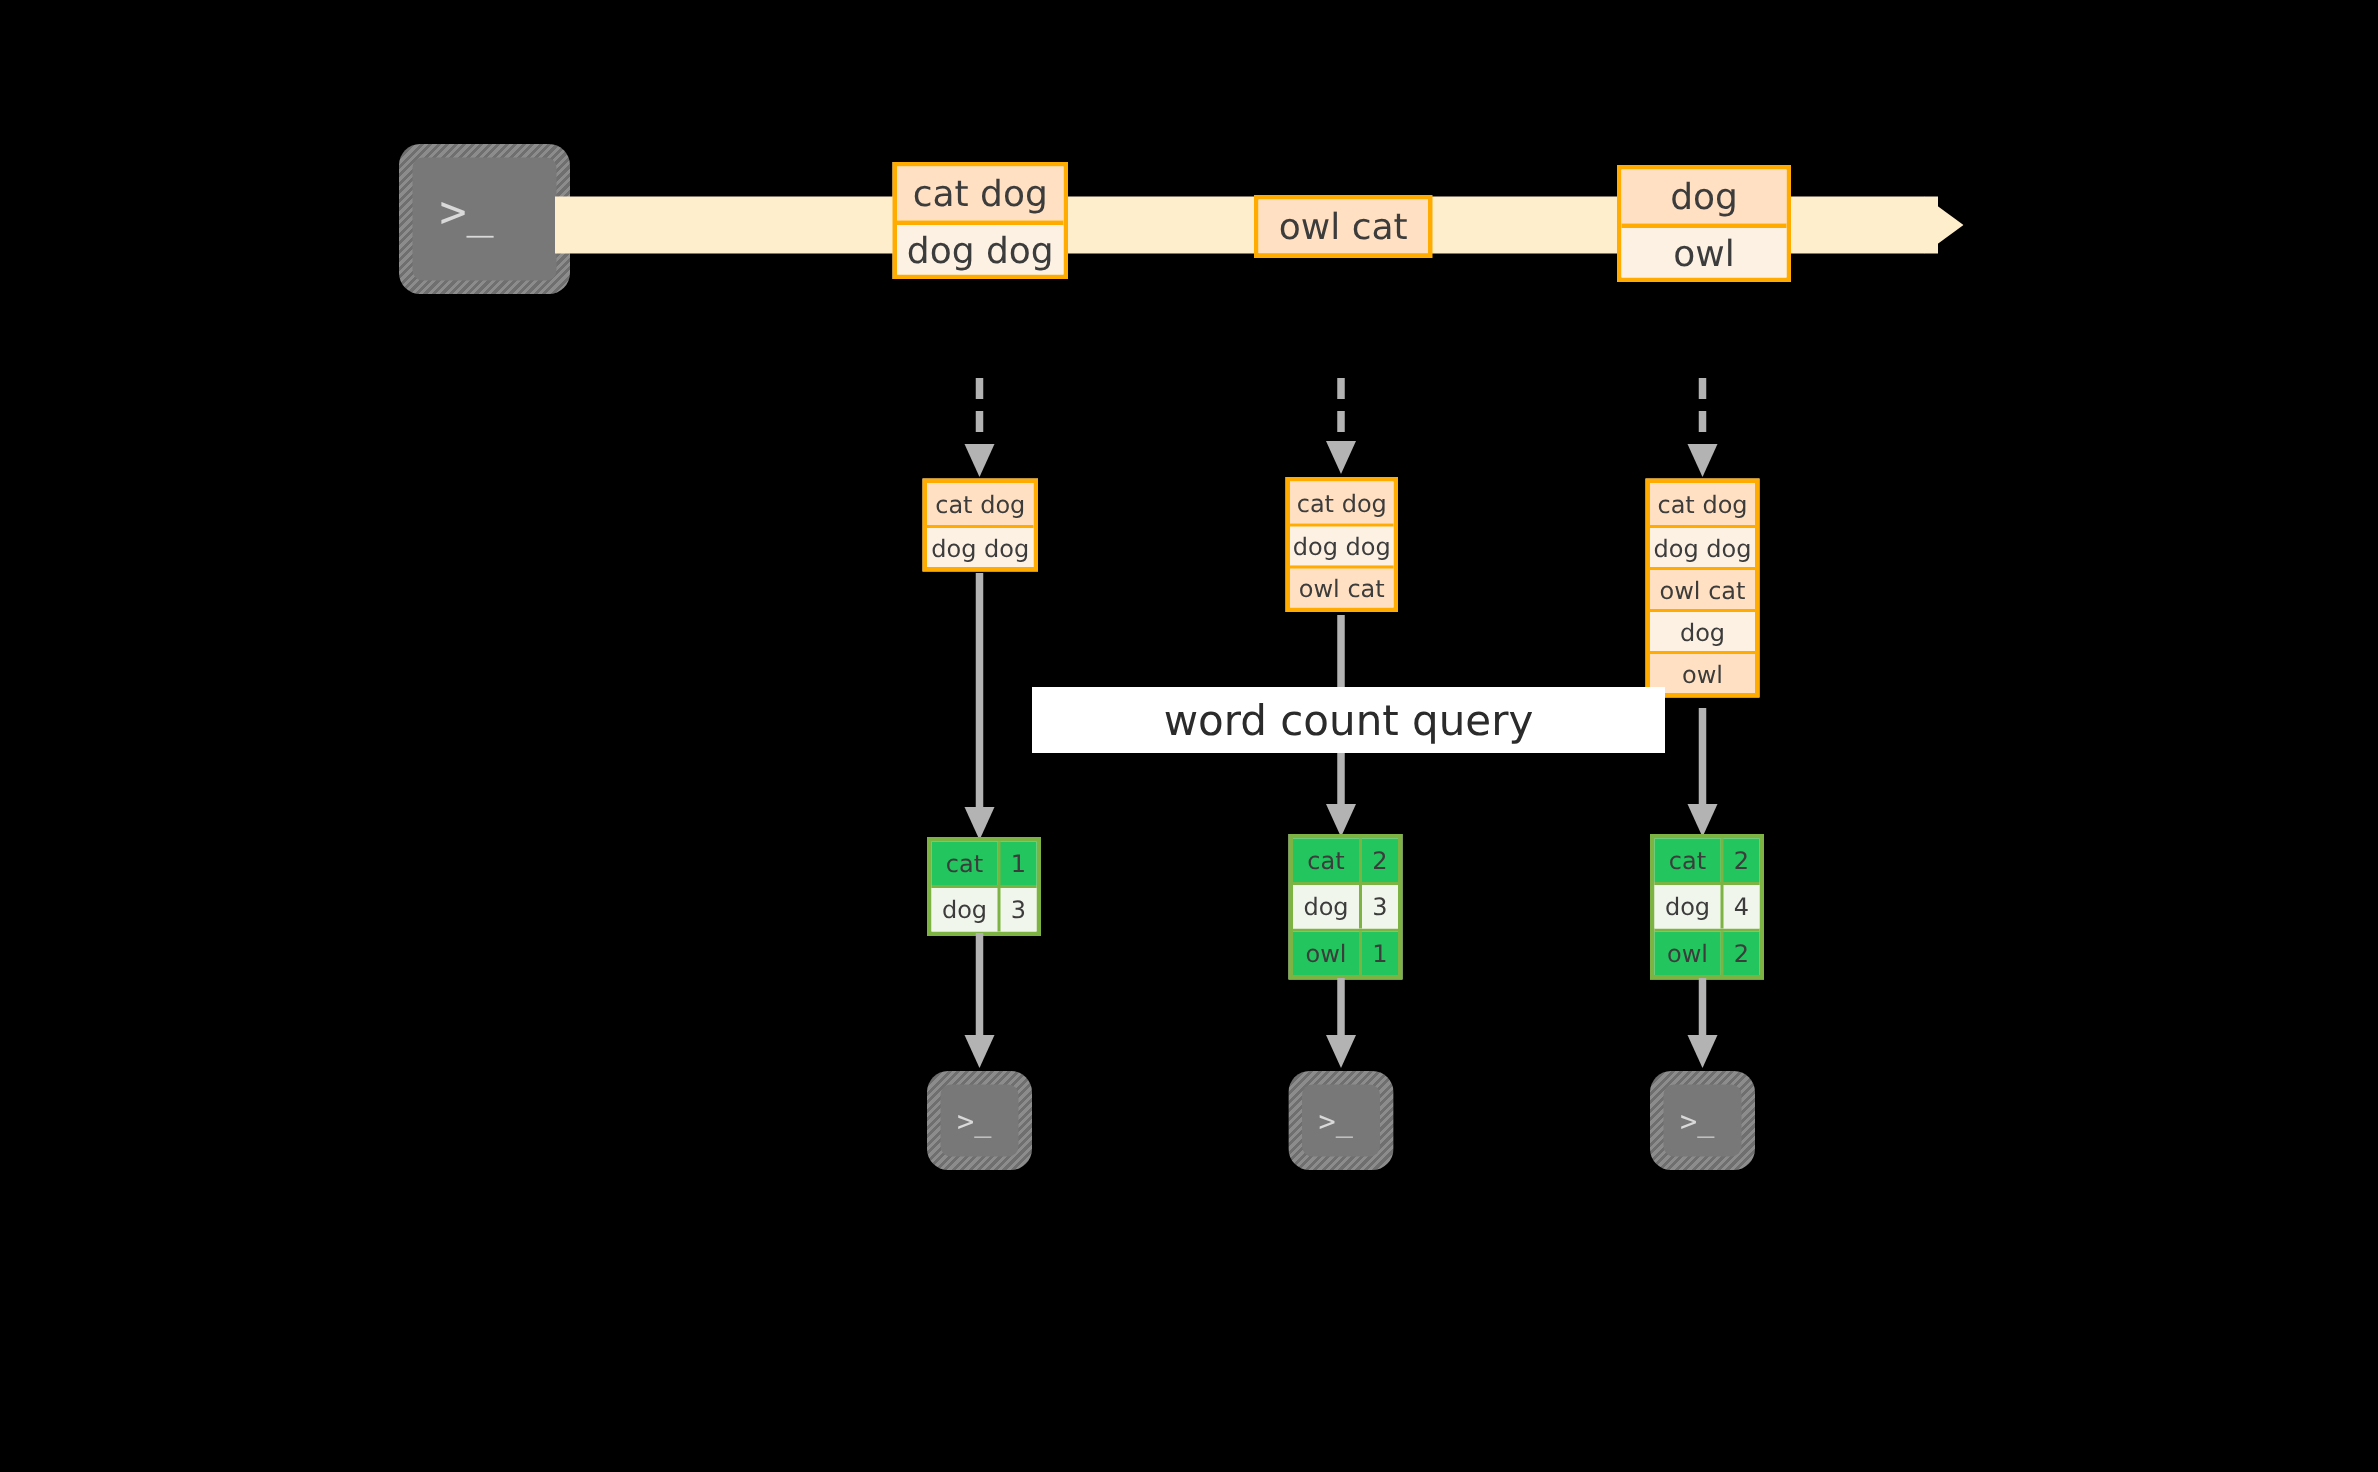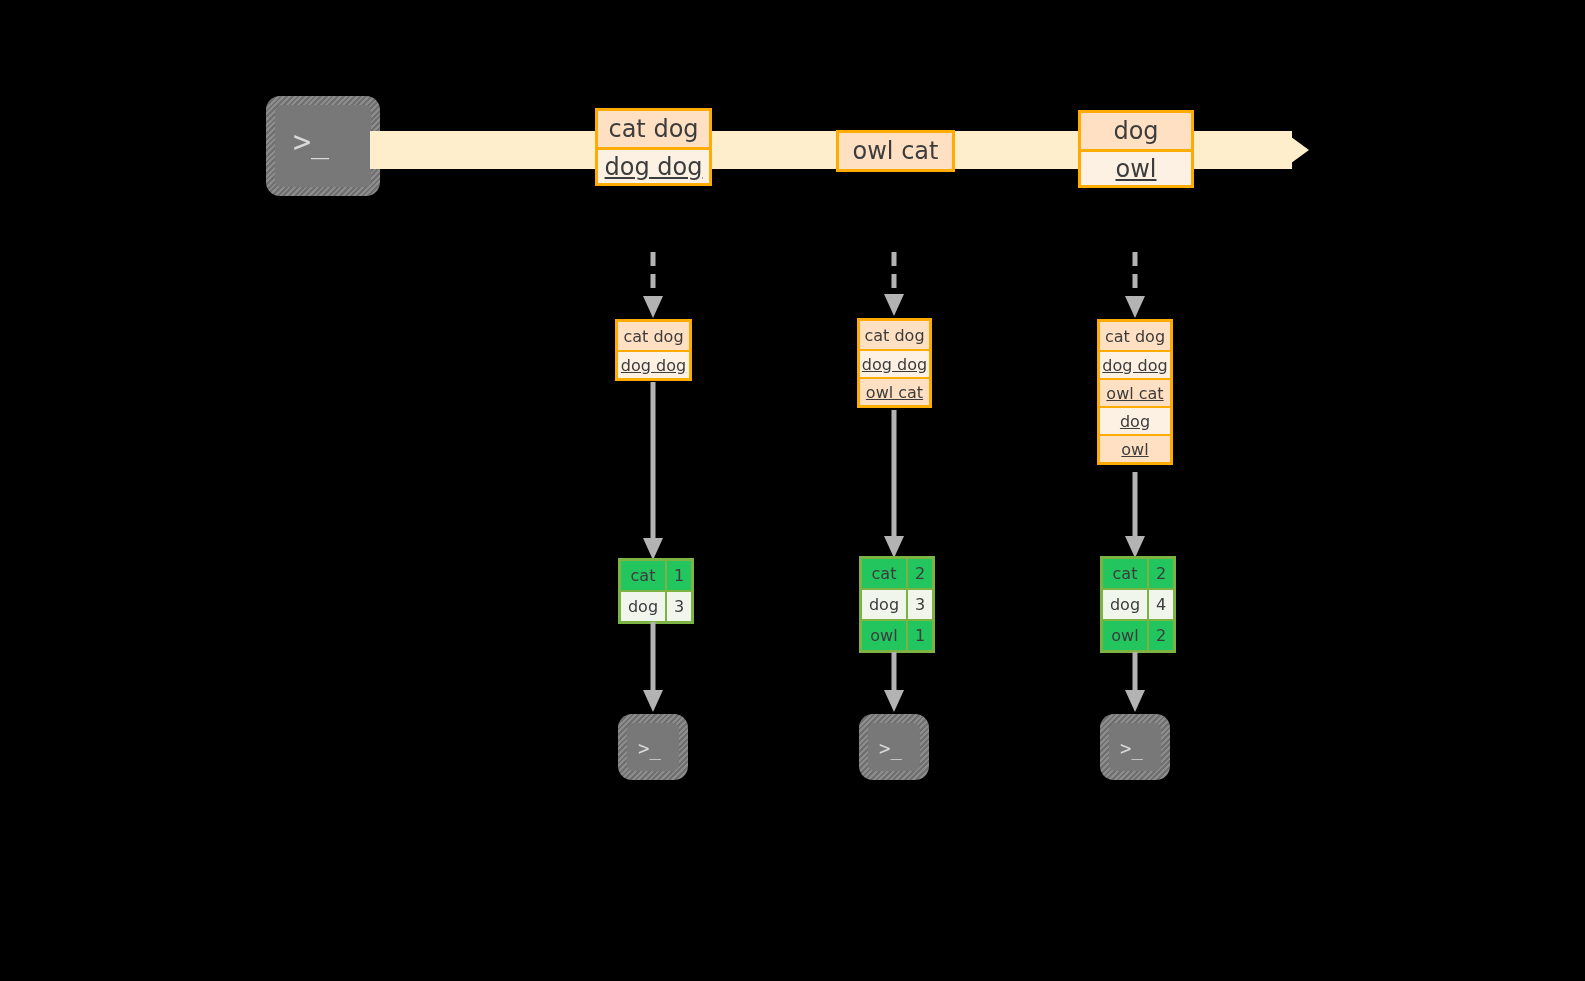--- a/index.html
+++ b/index.html
@@ -81,21 +81,21 @@
   .msgbox .row {
     box-sizing: border-box;
     display: flex;
     align-items: center;
     justify-content: center;
     color: #3c3c3c;
     white-space: nowrap;
   }
   .msgbox .row.shade { background: #ffe0c2; }
   .msgbox .row.plain { background: #fdf1e4; }
-  .msgbox .row + .row { border-top: 3px solid #ffab00; text-decoration: underline; }
+  .msgbox .row + .row { border-top: 3px solid #ffab00; }
 
   
   .msgbox.top { }
   .msgbox.top .row { height: 36px; font-size: 24px; }
 
   
   .msgbox.mini { border-width: 3px; }
   .msgbox.mini .row { height: 28px; font-size: 16px; }
   .msgbox.mini .row + .row { border-top: 2px solid #ffab00; }
 
@@ -306,14 +306,15 @@
       <path d="M11 0 L11 42" stroke="#b3b3b3" stroke-width="5" fill="none"></path>
       <polygon points="1,38 21,38 11,60" fill="#b3b3b3"></polygon>
     </svg>
   </div>
 
   <div class="term small" style="left:1100px; top:714px;">
     <div class="inner"></div>
     <div class="prompt">&gt;_</div>
   </div>
 
+  <div class="wlabel">word count query</div>
 
 </div>
 
 </body></html>

